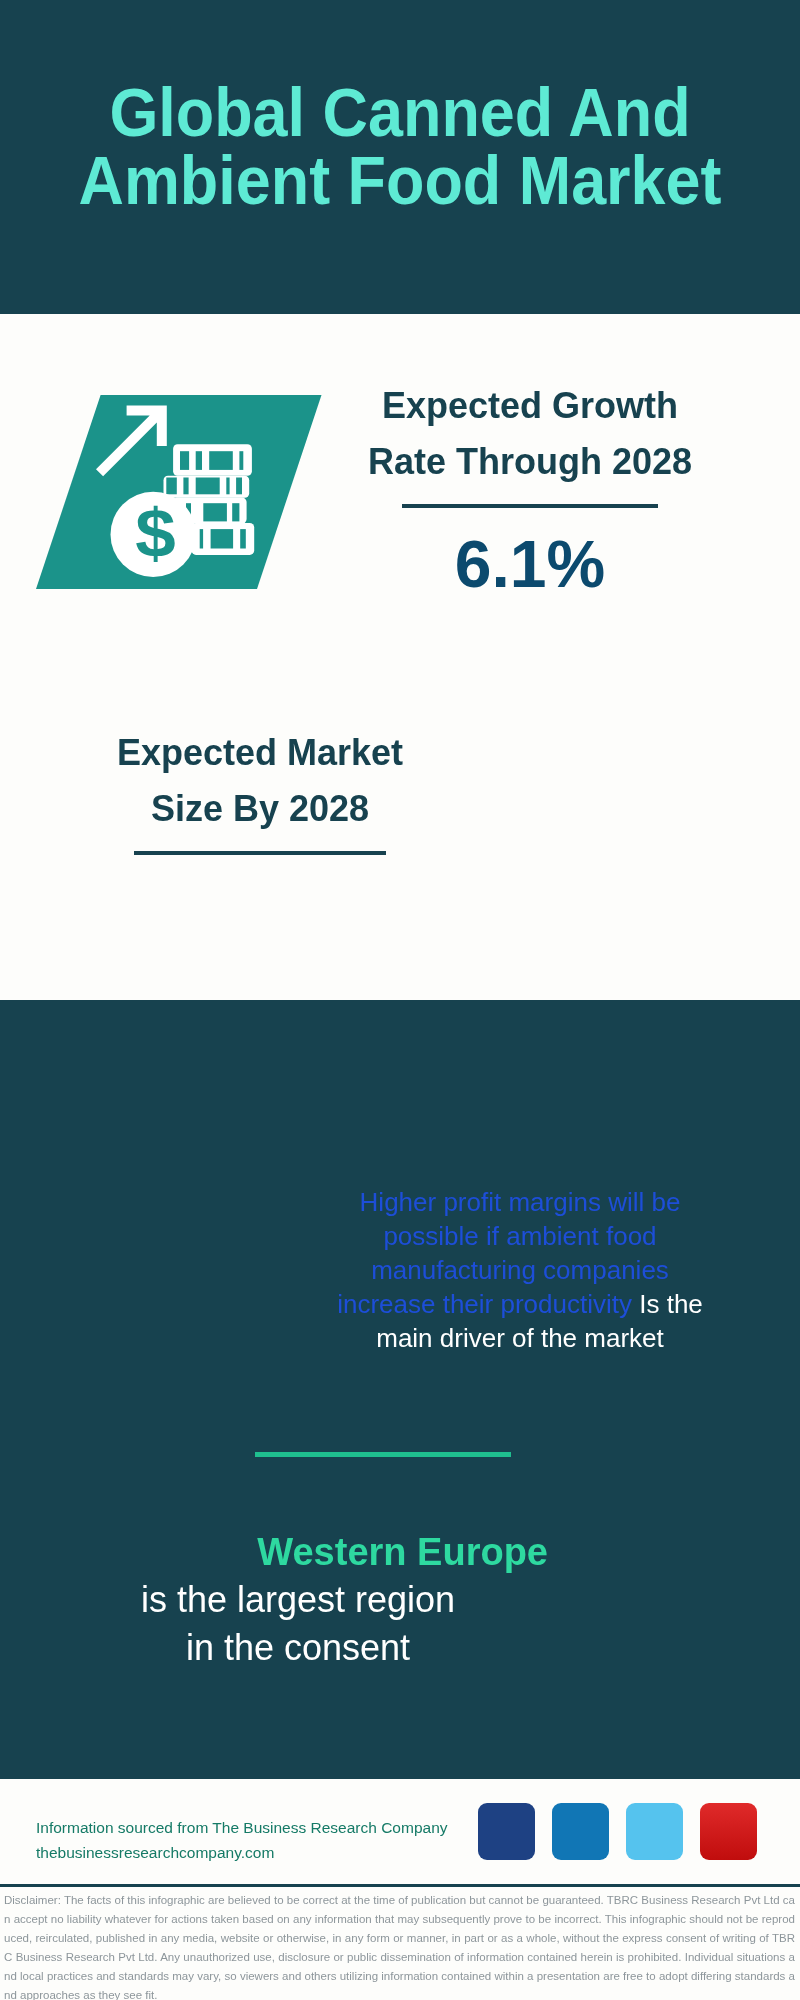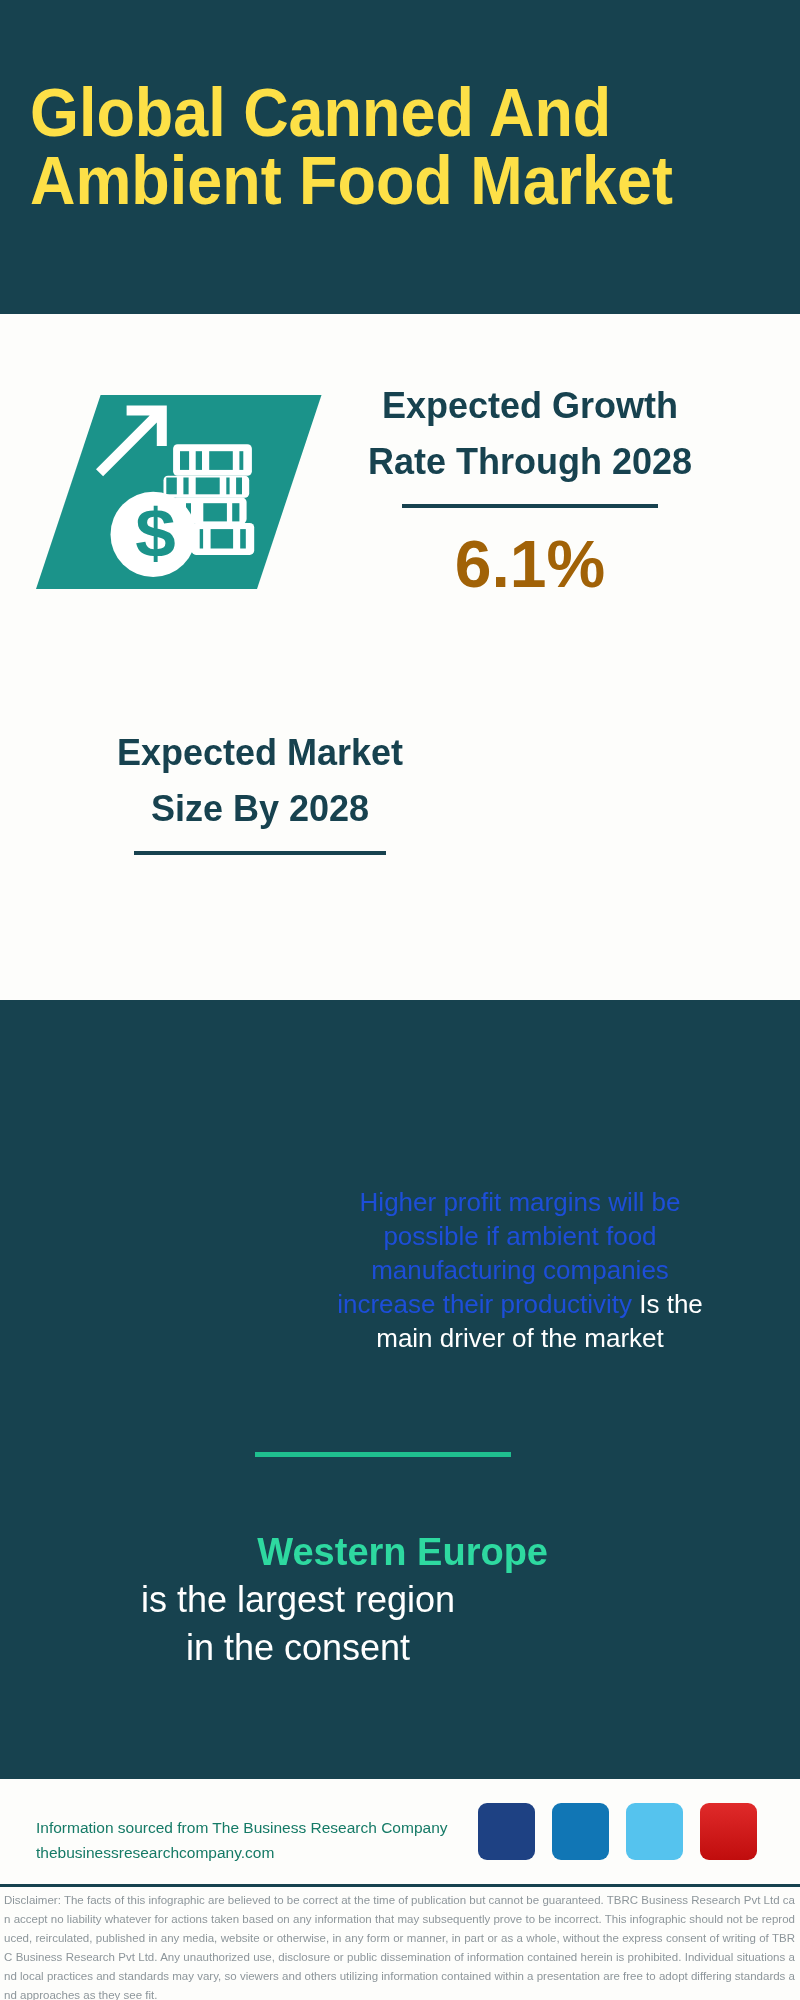--- a/index.html
+++ b/index.html
@@ -1,28 +1,28 @@
 <!DOCTYPE html>
 <html><head>
 <meta charset="utf-8">
 <style>
   html,body{margin:0;padding:0;}
   body{width:800px;height:2000px;background:#ffffff;font-family:"Liberation Sans",sans-serif;overflow:hidden;}
   .page{position:relative;width:800px;height:2000px;background:#fdfdfb;}
 
   
   .header{position:absolute;left:0;top:0;width:800px;height:314px;background:#17424f;}
-  .header-title{position:absolute;left:0;top:78px;width:800px;color:#fde047;
+  .header-title{position:absolute;left:0;top:78px;width:800px;text-align:center;color:#5eead4;
     font-size:68px;font-weight:bold;line-height:68px;}
   .header-title > div{transform:scaleX(0.925);}
 
   
   .stat-head{color:#17424f;font-size:36px;font-weight:bold;line-height:1.55;text-align:center;}
   .stat-rule{height:4px;background:#17424f;margin:14px auto 0;}
-  .stat-value{color:#a16207;font-size:66px;font-weight:bold;text-align:center;}
+  .stat-value{color:#0c4a6e;font-size:66px;font-weight:bold;text-align:center;}
 
   .sec1-text{position:absolute;left:330px;top:378px;width:400px;}
   .sec1-rule{width:256px;}
   .sec1-value{margin-top:18px;}
   .shape1{position:absolute;left:0px;top:380px;width:340px;height:220px;}
 
   .sec2-text{position:absolute;left:60px;top:725px;width:400px;}
   .sec2-rule{width:252px;}
   .sec2-value{margin-top:16px;}
   .shape2{position:absolute;left:478px;top:755px;width:290px;height:190px;}

